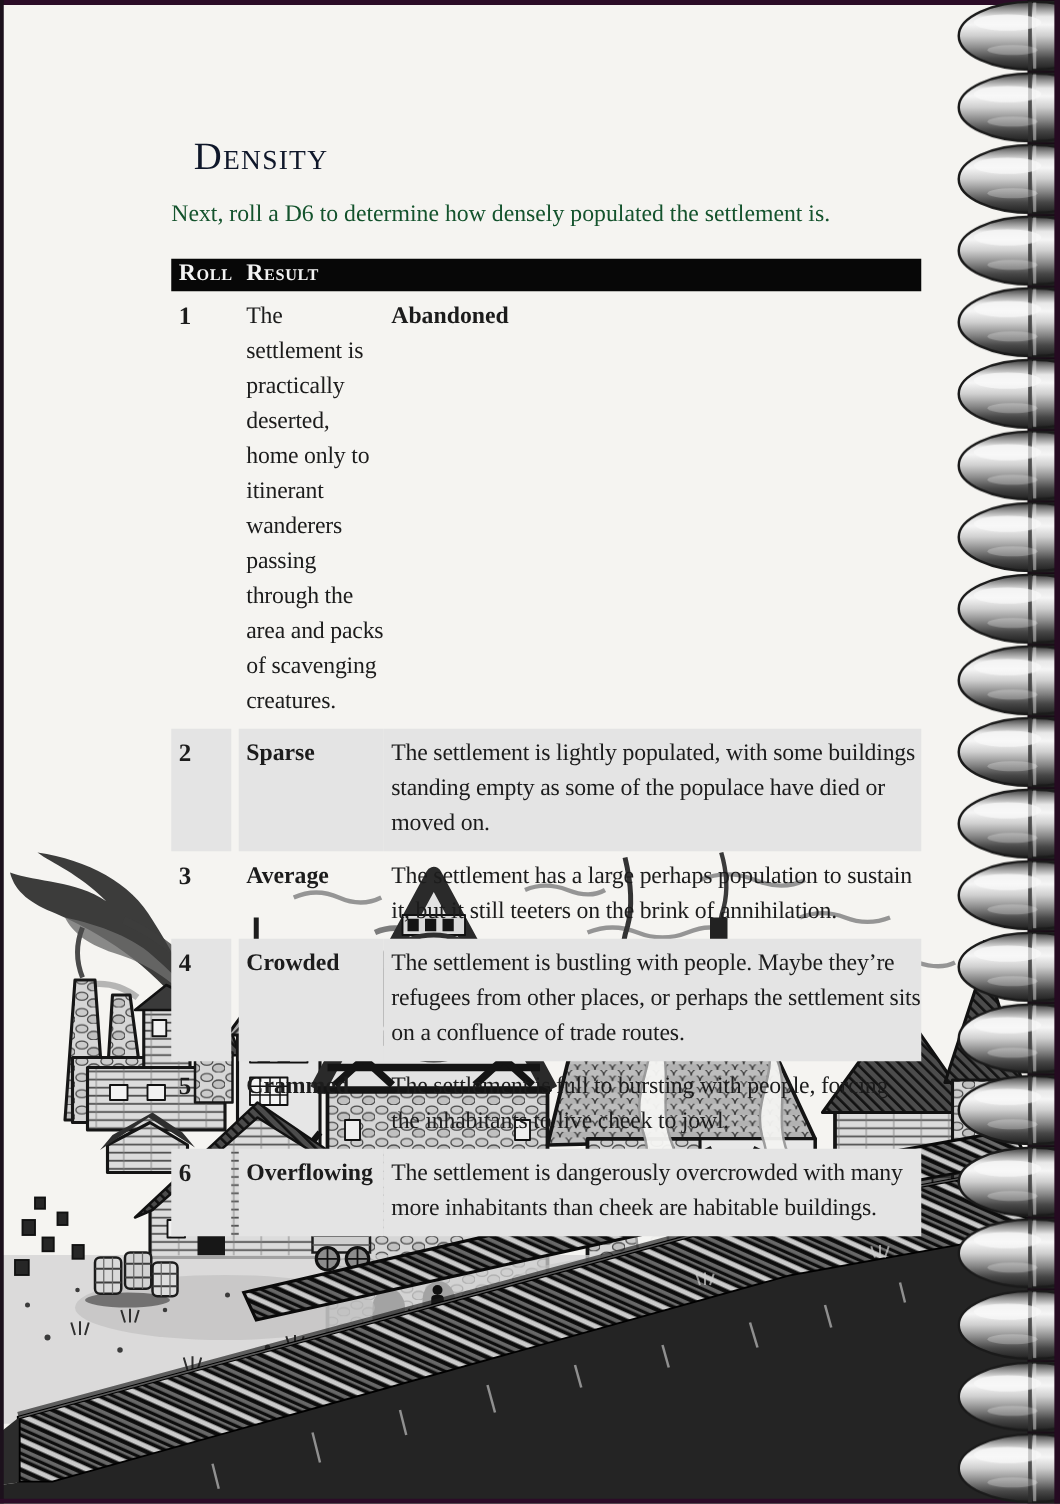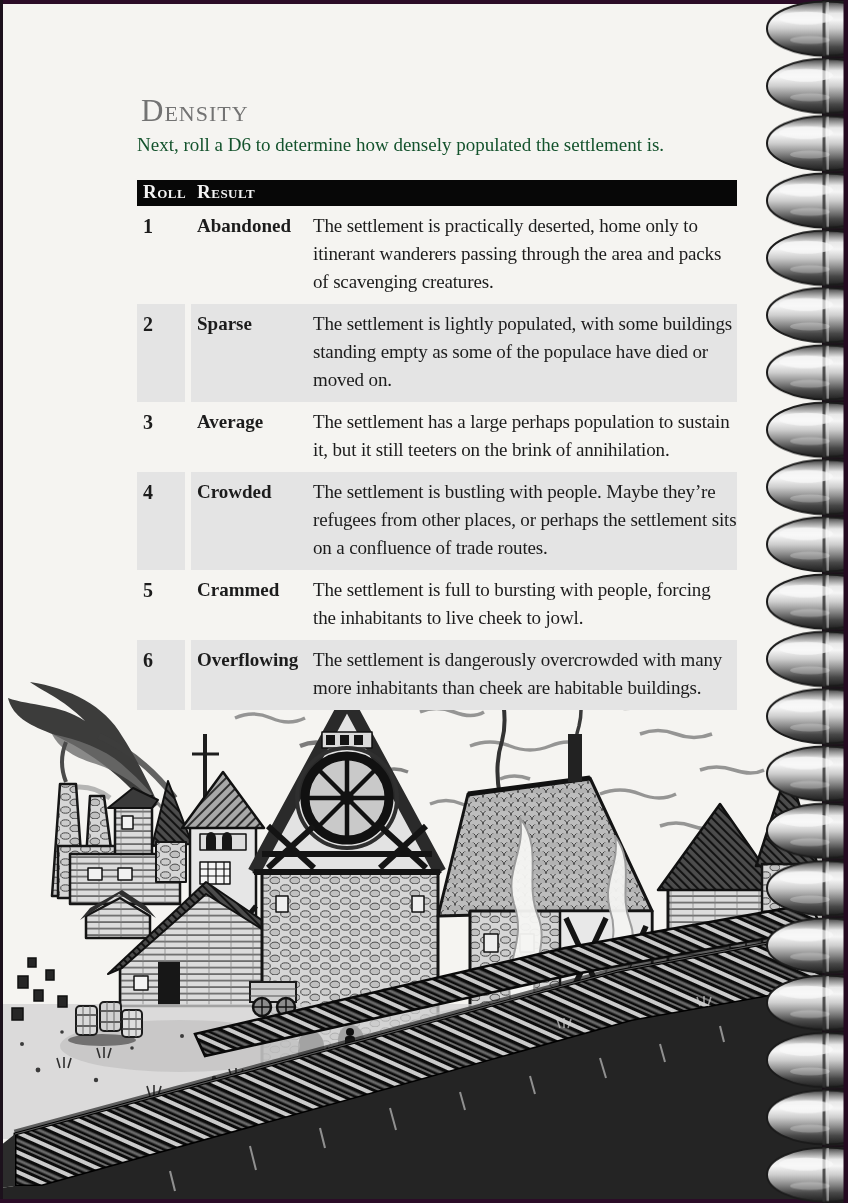--- a/index.html
+++ b/index.html
@@ -8,22 +8,22 @@
     background:#f5f4f1;
     font-family:"Liberation Serif","DejaVu Serif",serif;
     color:#1c1c1c;
   }
   .edge-top{position:absolute;top:0;left:0;width:100%;height:4px;background:#2b0c27;z-index:40;}
   .edge-left{position:absolute;top:0;left:0;width:3px;height:100%;background:#1c111c;z-index:40;}
   .edge-bottom{position:absolute;bottom:0;left:0;width:100%;height:4px;background:#2b0c27;z-index:40;}
 
   .content{position:absolute;left:137px;top:90px;width:600px;z-index:5;}
   .section-title{
-    margin:4px;font-size:31px;font-weight:500;line-height:34px;
-    font-variant:small-caps;letter-spacing:1px;color:#737373;
+    margin:18px;font-size:31px;font-weight:500;line-height:34px;
+    font-variant:small-caps;letter-spacing:1px;color:#0f172a;
   }
   .intro{margin:5px 0 0 0;font-size:19px;line-height:24px;color:#14532d;}
 
   .tbl{margin-top:23px;width:600px;font-size:19px;}
   .tbl .hdr{
     display:grid;grid-template-columns:48px 6px 546px;
     background:#070707;color:#f3f3f3;
     font-variant:small-caps;font-weight:bold;letter-spacing:.5px;
     padding:1px 0 3px 0;line-height:22px;
   }
@@ -54,22 +54,22 @@
     <div class="tbl">
       <div class="hdr">
         <div class="hc">Roll</div>
         <div></div>
         <div class="hc">Result</div>
       </div>
 
       <div class="row">
         <div class="cell roll-cell">1</div>
         <div class="gut"></div>
+        <div class="cell desc-cell">The settlement is practically deserted, home only to itinerant wanderers passing through the area and packs of scavenging creatures.</div>
         <div class="cell result-cell">Abandoned</div>
-        <div class="cell desc-cell">The settlement is practically deserted, home only to itinerant wanderers passing through the area and packs of scavenging creatures.</div>
       </div>
       <div class="row shaded">
         <div class="cell roll-cell">2</div>
         <div class="gut"></div>
         <div class="cell result-cell">Sparse</div>
         <div class="cell desc-cell">The settlement is lightly populated, with some buildings standing empty as some of the populace have died or moved on.</div>
       </div>
       <div class="row">
         <div class="cell roll-cell">3</div>
         <div class="gut"></div>

